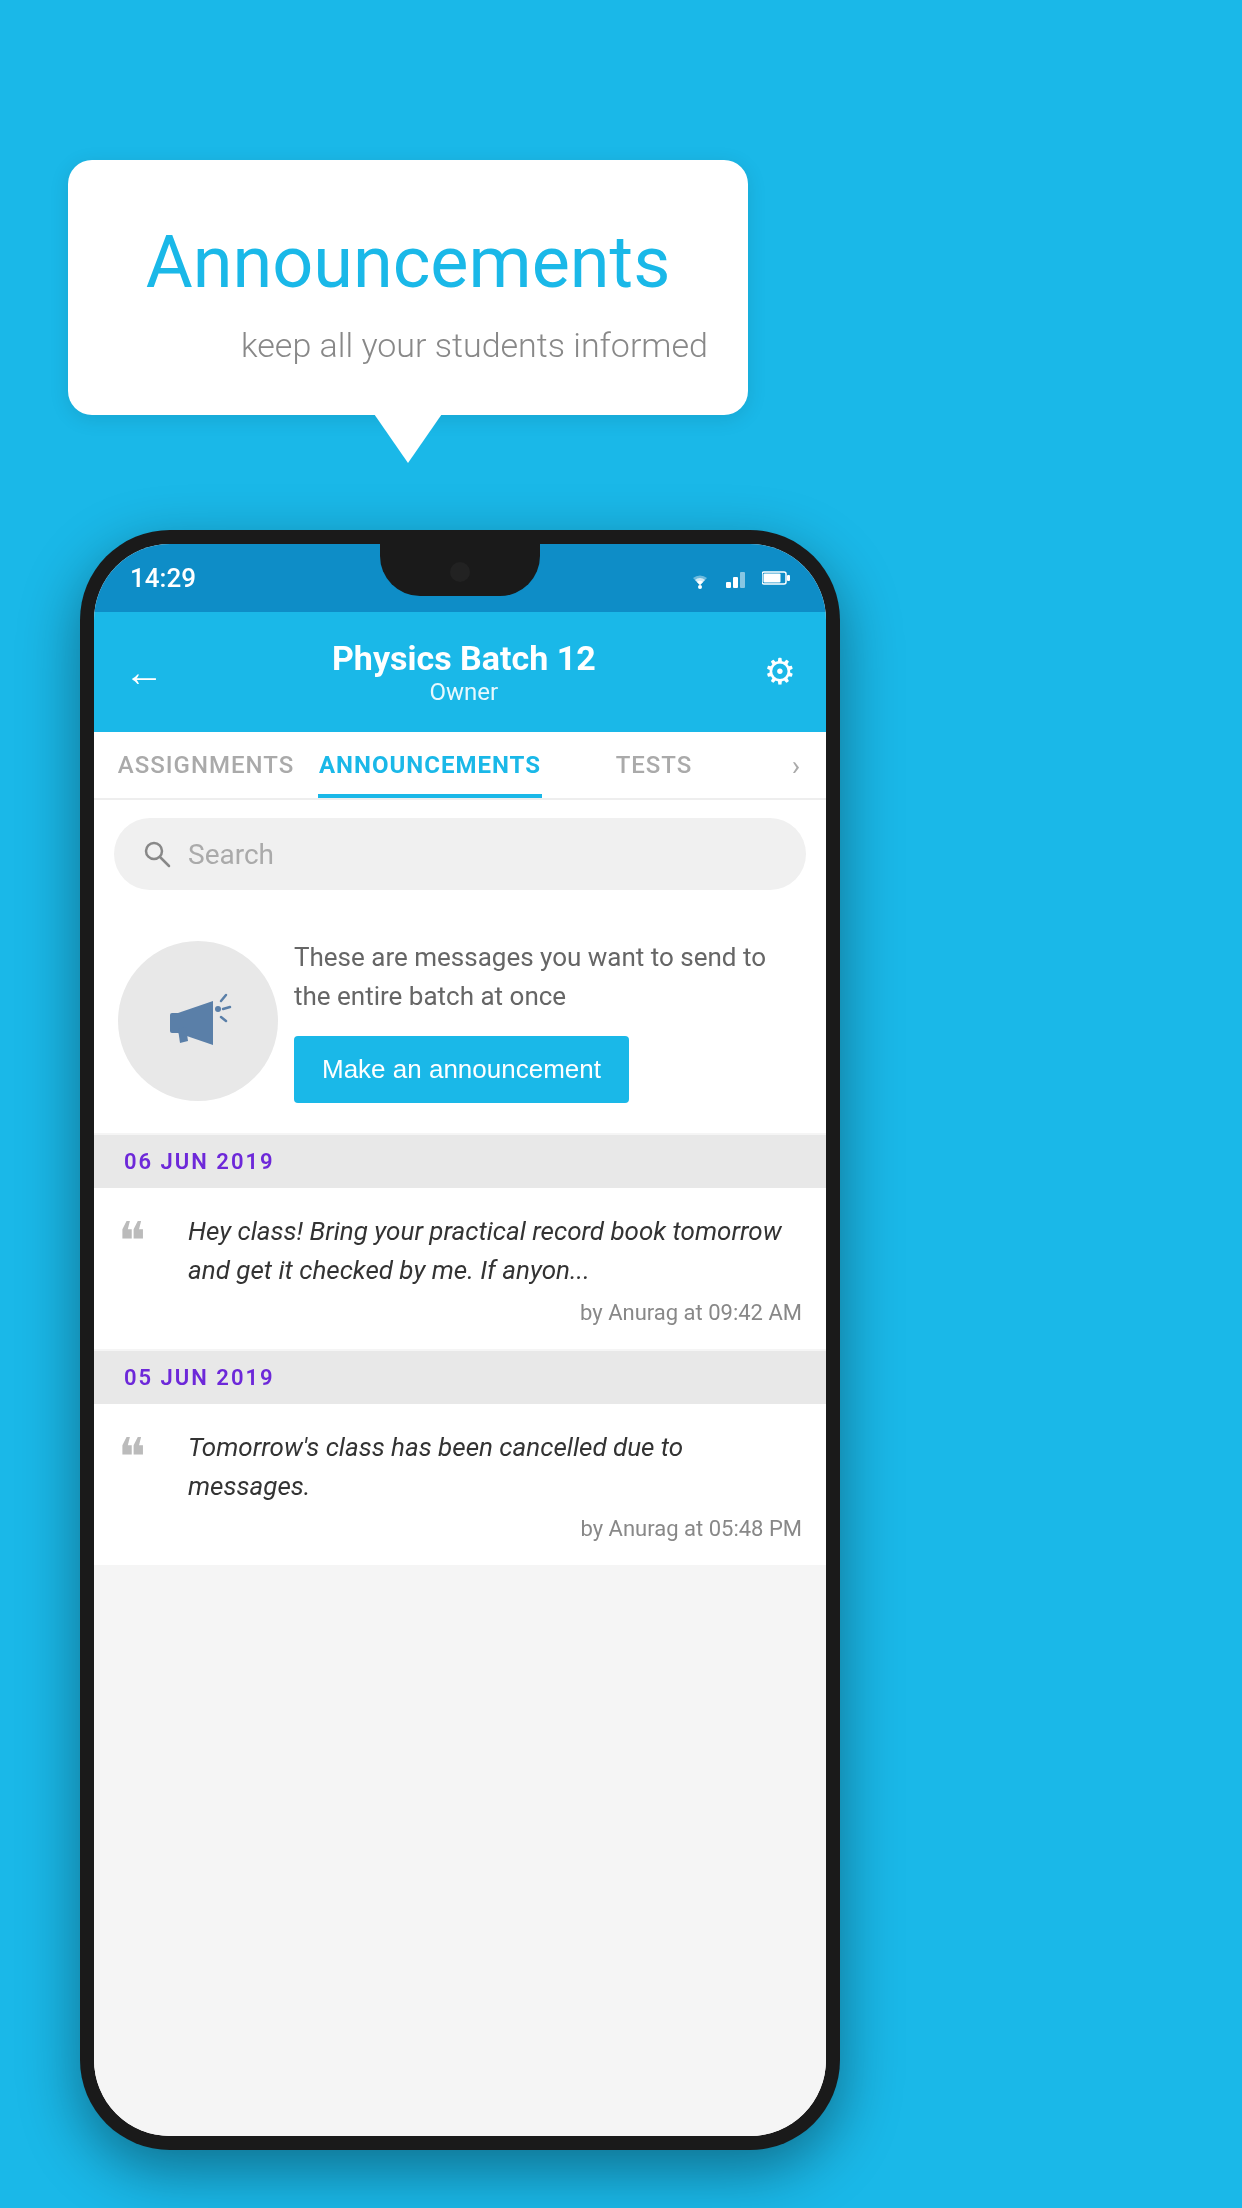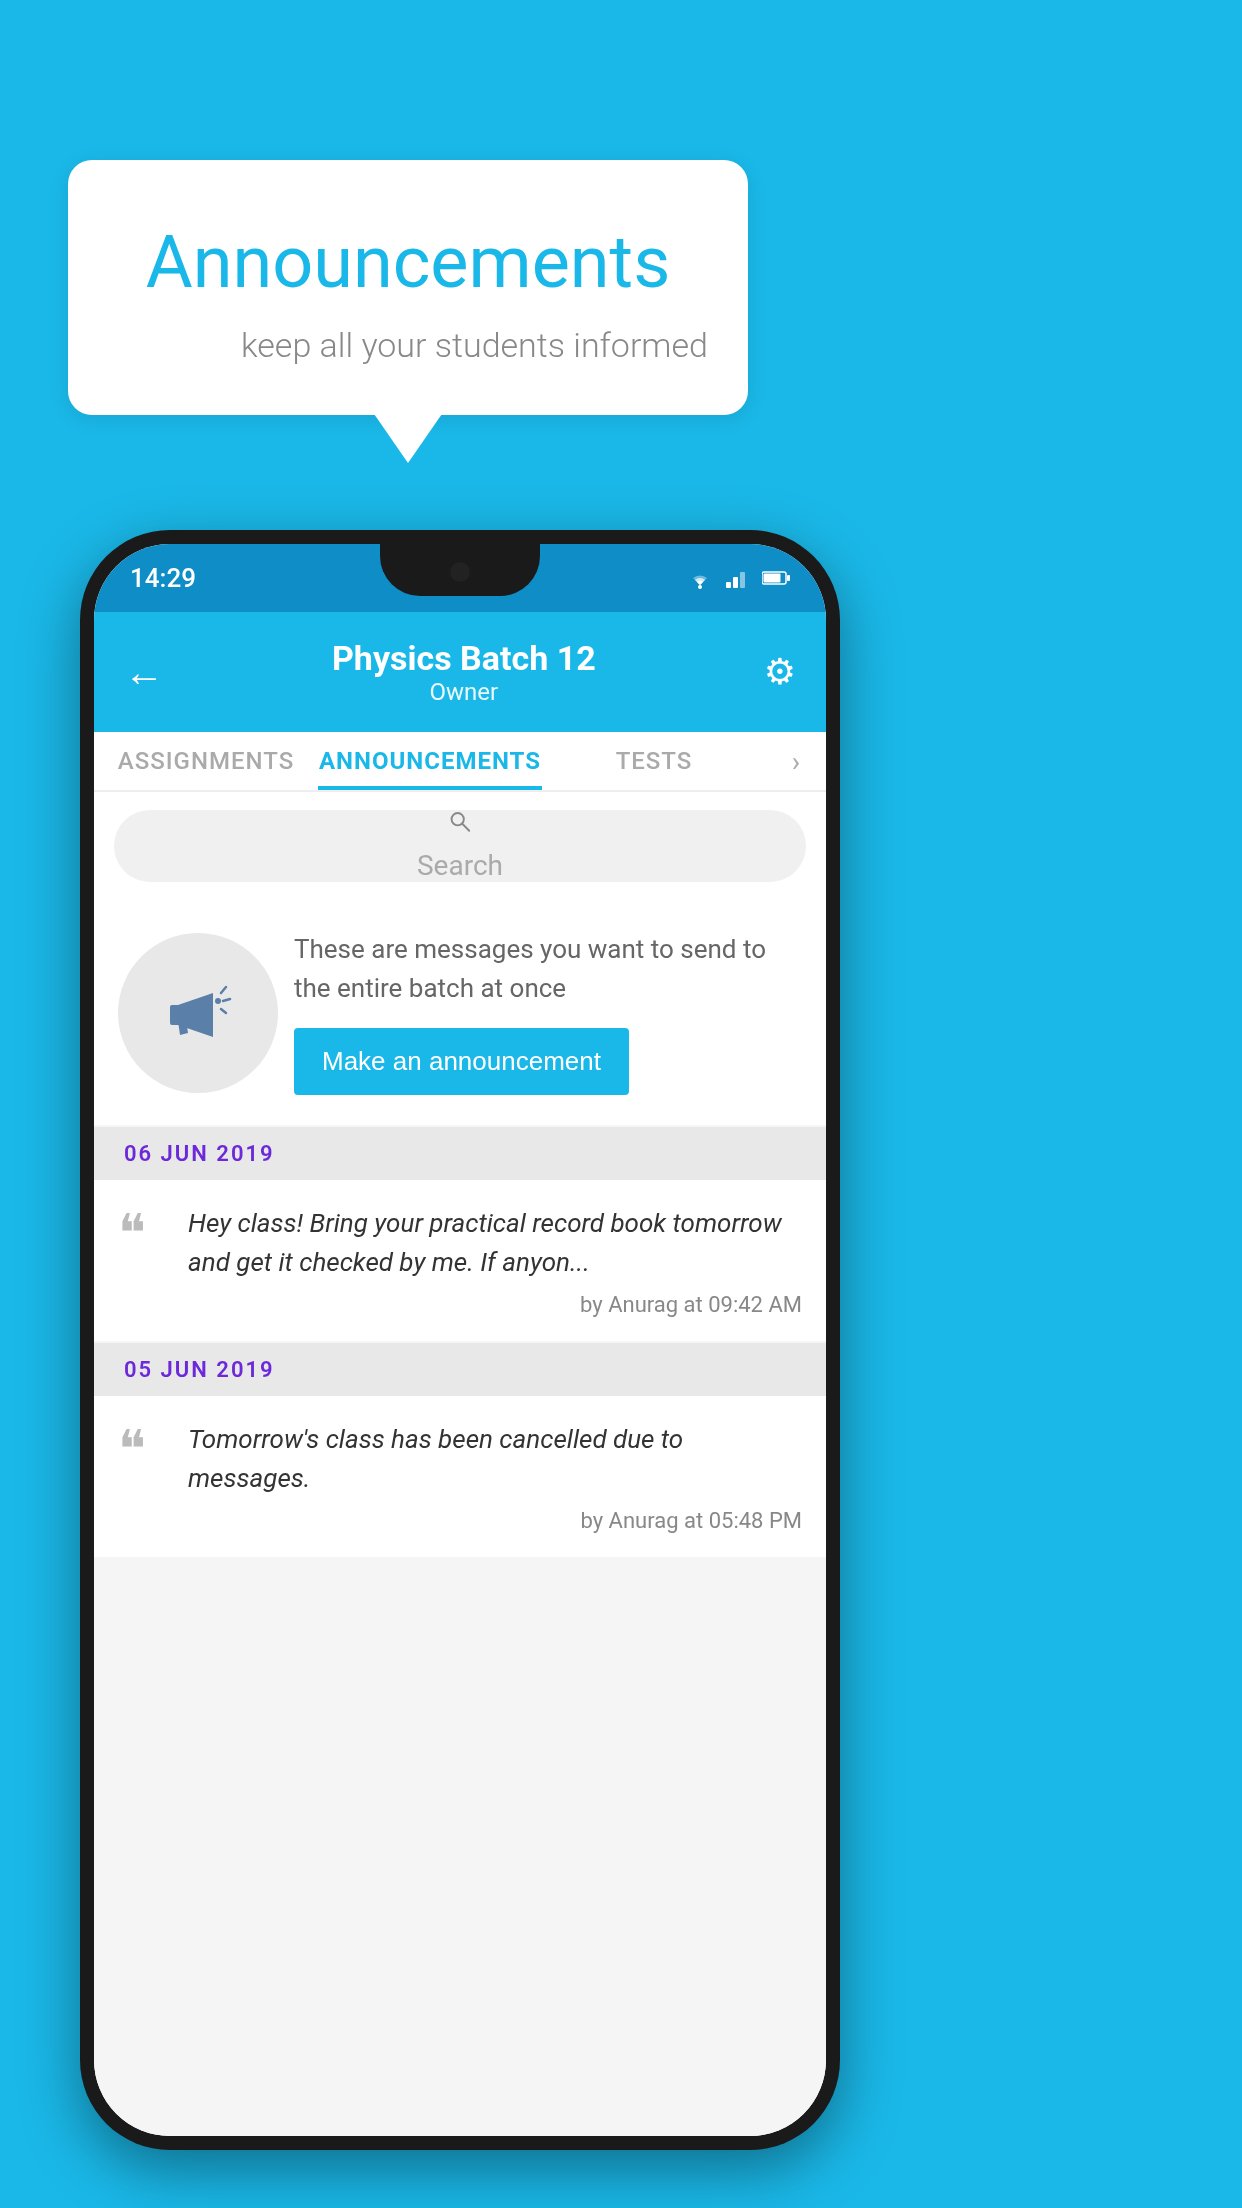--- a/index.html
+++ b/index.html
@@ -176,21 +176,21 @@
       color: white;
       font-size: 36px;
       cursor: pointer;
     }
 
     
     .tabs-bar {
       background: white;
       display: flex;
       border-bottom: 2px solid #eee;
-      height: 60px;
+      height: 68px;
     }
     .tab-item {
       flex: 1;
       display: flex;
       align-items: center;
       justify-content: center;
       font-size: 24px;
       font-weight: 500;
       color: #aaa;
       cursor: pointer;
@@ -232,21 +232,20 @@
       padding: 18px 20px;
     }
     .search-bar {
       background: #f0f0f0;
       border-radius: 40px;
       height: 72px;
       display: flex;
       align-items: center;
       padding: 0 28px;
       gap: 16px;
-      flex-direction: column;
     }
     .search-placeholder {
       color: #aaa;
       font-size: 28px;
     }
 
     
     .announcement-promo {
       background: white;
       padding: 30px 24px;

